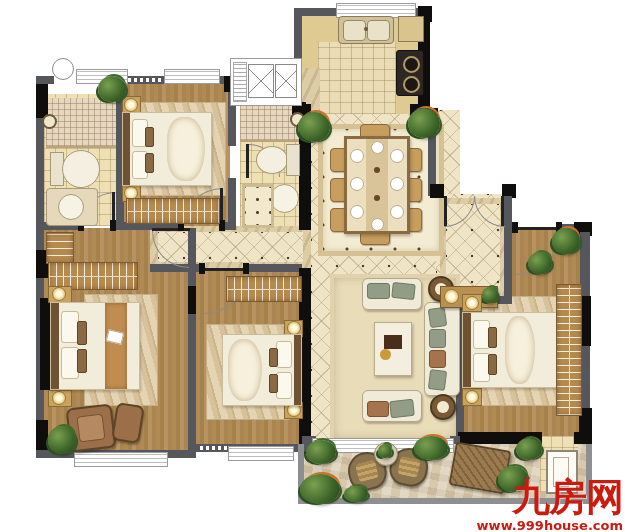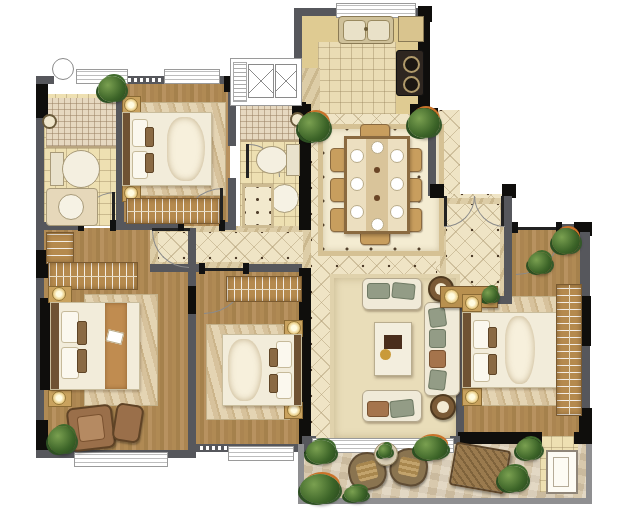--- a/index.html
+++ b/index.html
@@ -373,14 +373,18 @@
   <div class="abs" style="left:374px;top:442px;width:22px;height:22px;background:#d8cdb4;border:1px solid #9a8a66;border-radius:50%;box-shadow:1px 2px 2px rgba(0,0,0,.3);"></div>
   <div class="abs plant" style="left:378px;top:444px;width:14px;height:14px;"></div>
   <div class="abs lounger" style="left:452px;top:446px;width:52px;height:40px;transform:rotate(10deg);"></div>
   <div class="abs plant" style="left:306px;top:440px;width:30px;height:24px;"></div>
   <div class="abs plant flw" style="left:414px;top:436px;width:34px;height:24px;"></div>
   <div class="abs plant" style="left:516px;top:438px;width:26px;height:22px;"></div>
   <div class="abs plant flw" style="left:300px;top:474px;width:40px;height:30px;"></div>
   <div class="abs plant" style="left:344px;top:486px;width:24px;height:16px;"></div>
   <div class="abs plant" style="left:498px;top:466px;width:30px;height:26px;"></div>
 
+  <div class="wm">
+    <div class="wm-brand">九房网</div>
+    <div class="wm-url">www.999house.com</div>
+  </div>
 
 </div>
 
 </body></html>

